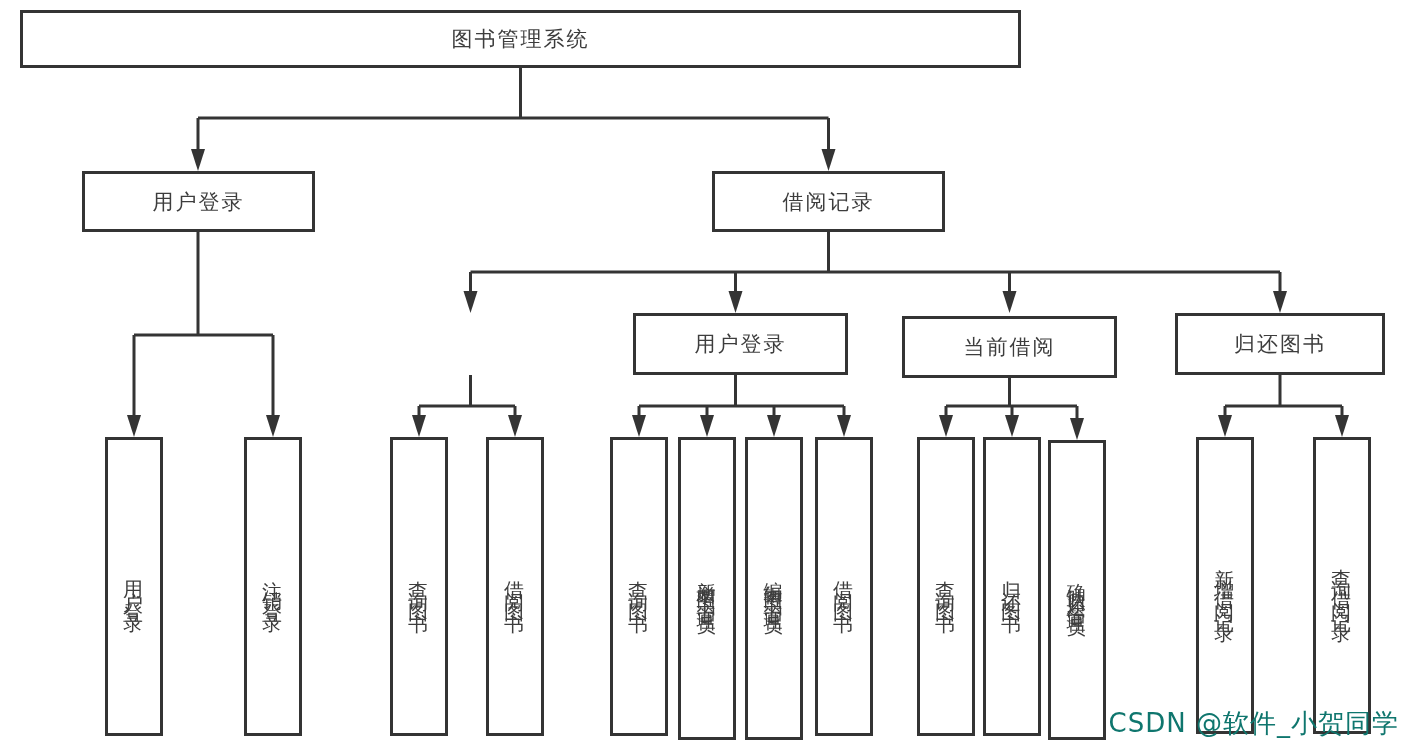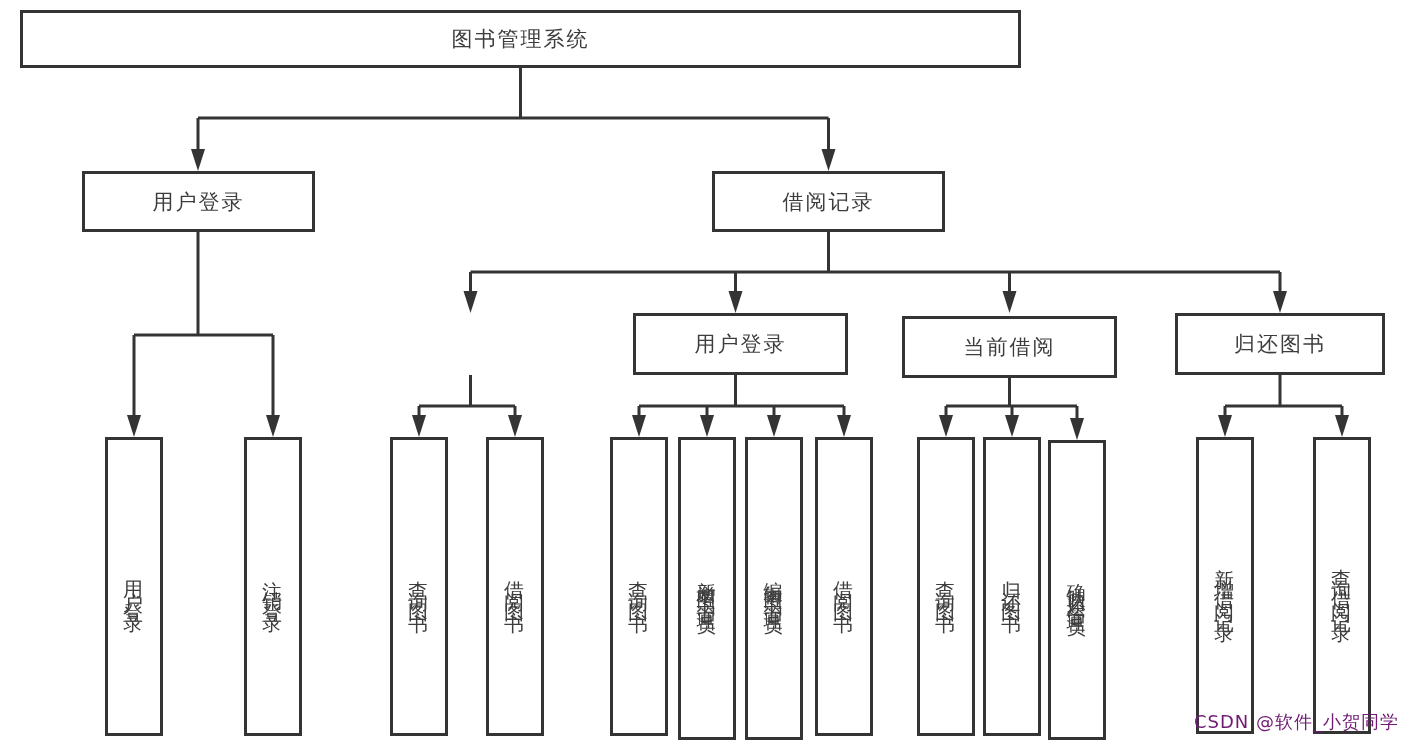--- a/index.html
+++ b/index.html
@@ -40,24 +40,24 @@
     letter-spacing: 11px;
     white-space: normal;
   }
   .node.v.long span {
     letter-spacing: 5px;
     font-size: 19px;
   }
   .watermark {
     position: absolute;
     right: 6px;
-    bottom: 13px;
+    bottom: 6px;
     z-index: 3;
-    color: #701a75;
-    font-size: 18px;
+    color: #0f766e;
+    font-size: 26px;
     letter-spacing: 1px;
     white-space: nowrap;
   }
 </style>
 </head>
 <body>
 
 <div class="stage">
 
   <svg class="wires" width="1405" height="747" viewBox="0 0 1405 747">

